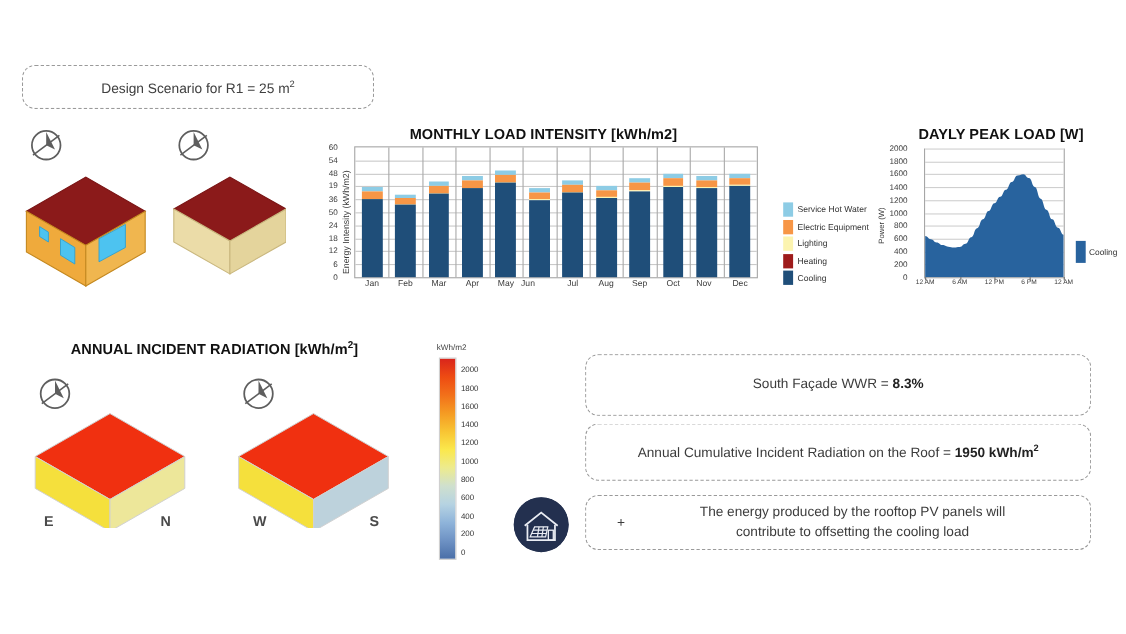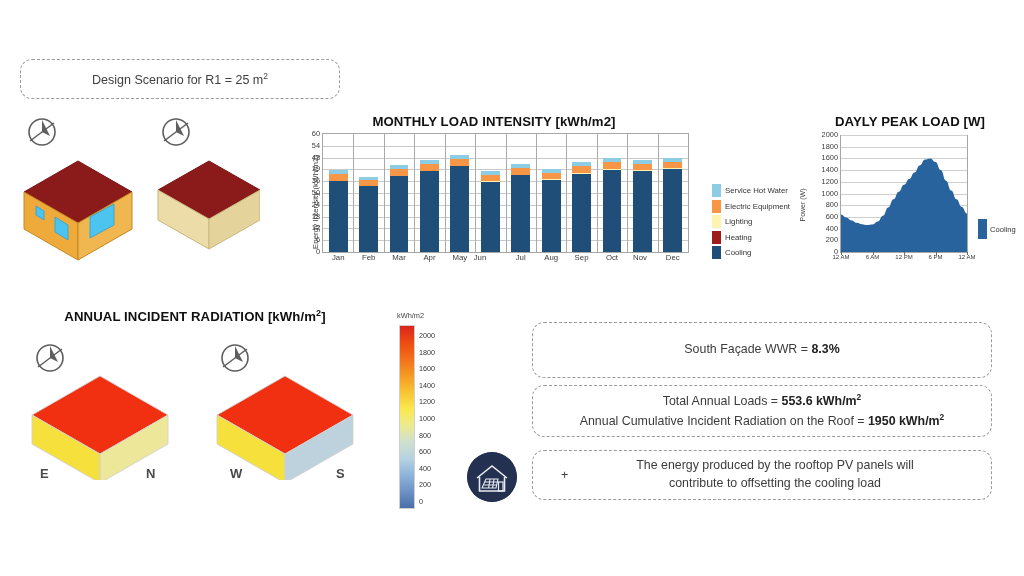--- a/index.html
+++ b/index.html
@@ -30,21 +30,21 @@
 
   
   #monthly-chart{left:290px;top:133px;width:408px;height:138px;}
   #monthly-plot{
     position:absolute;left:32px;top:0;right:9px;bottom:18px;
     border:1px solid #a6a6a6;background:#fff;box-sizing:border-box;
   }
   .grid-h{position:absolute;left:0;right:0;height:1px;background:#c9c9c9;}
   .grid-v{position:absolute;top:0;bottom:0;width:1px;background:#a9a9a9;}
   .ytick{
-    position:absolute;right:100%;margin-right:3px;
+    position:absolute;right:100%;margin-right:16px;
     font-size:7.4px;color:#3a3a3a;transform:translateY(-50%);
     white-space:nowrap;line-height:1;padding-left:24px;
   }
   .xtick{
     position:absolute;top:100%;margin-top:2px;font-size:7.8px;
     color:#3a3a3a;transform:translateX(-50%);white-space:nowrap;line-height:1;
   }
   .bar-col{position:absolute;bottom:0;display:flex;flex-direction:column-reverse;}
   .seg{width:100%;}
   #monthly-ylabel{
@@ -369,21 +369,20 @@
   </div>
 
 <div class="abs dashbox" id="wwr-box">
   <div>
     <div class="ib-line"><span>South Façade WWR = </span><b>8.3%</b></div>
   </div>
 </div>
 
 <div class="abs dashbox" id="loads-box">
   <div>
-    <div class="ib-line"><span>Total Annual Loads = </span><b><span>553.6 kWh/m</span><sup>2</sup></b></div>
     <div class="ib-line"><span>Annual Cumulative Incident Radiation on the Roof = </span><b><span>1950 kWh/m</span><sup>2</sup></b></div>
   </div>
 </div>
 
 <svg id="pv-icon" viewBox="0 0 50 50">
   <circle cx="25" cy="25" r="25" fill="#23304f"></circle>
   <path d="M10 26 L25 14 L40 26" fill="none" stroke="#e9ecf3" stroke-width="1.6"></path>
   <path d="M12.5 25 L12.5 39 L37.5 39 L37.5 25" fill="none" stroke="#e9ecf3" stroke-width="1.6"></path>
   <g stroke="#e9ecf3" stroke-width="1.1" fill="none">
     <polygon points="15,36 19,27 31,27 29,36"></polygon>

